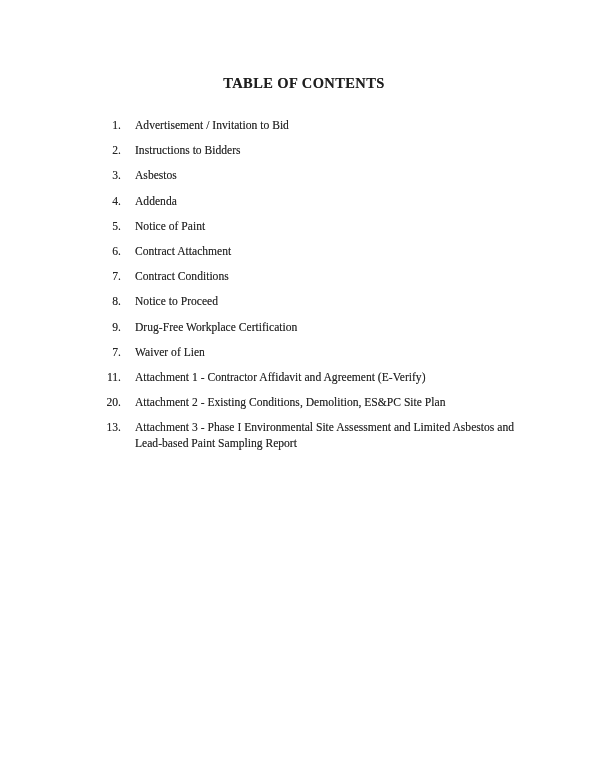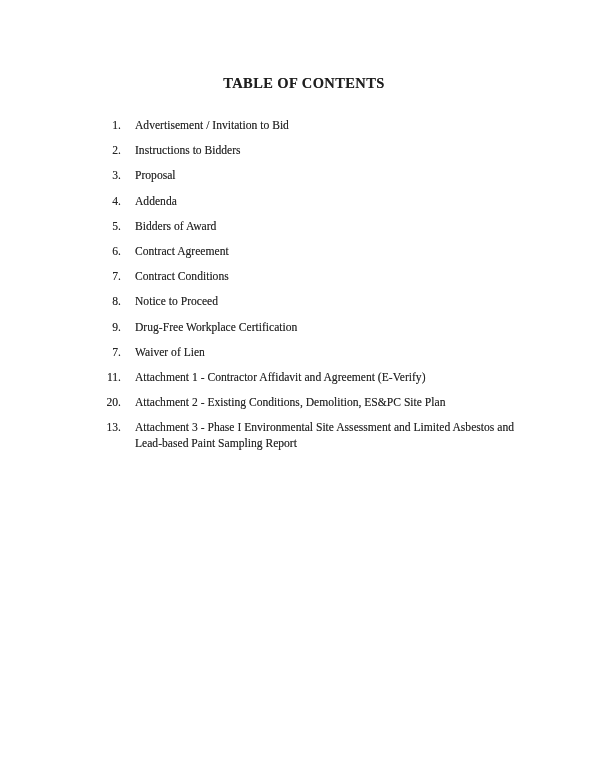--- a/index.html
+++ b/index.html
@@ -76,36 +76,36 @@
       <span class="toc-text">Advertisement / Invitation to Bid</span>
     </div>
 
     <div class="toc-row">
       <span class="toc-num">2.</span>
       <span class="toc-text">Instructions to Bidders</span>
     </div>
 
     <div class="toc-row">
       <span class="toc-num">3.</span>
-      <span class="toc-text">Proposal</span>
+      <span class="toc-text">Asbestos</span>
     </div>
 
     <div class="toc-row">
       <span class="toc-num">4.</span>
       <span class="toc-text">Addenda</span>
     </div>
 
     <div class="toc-row">
       <span class="toc-num">5.</span>
-      <span class="toc-text">Bidders of Award</span>
+      <span class="toc-text">Notice of Paint</span>
     </div>
 
     <div class="toc-row">
       <span class="toc-num">6.</span>
-      <span class="toc-text">Contract Agreement</span>
+      <span class="toc-text">Contract Attachment</span>
     </div>
 
     <div class="toc-row">
       <span class="toc-num">7.</span>
       <span class="toc-text">Contract Conditions</span>
     </div>
 
     <div class="toc-row">
       <span class="toc-num">8.</span>
       <span class="toc-text">Notice to Proceed</span>

